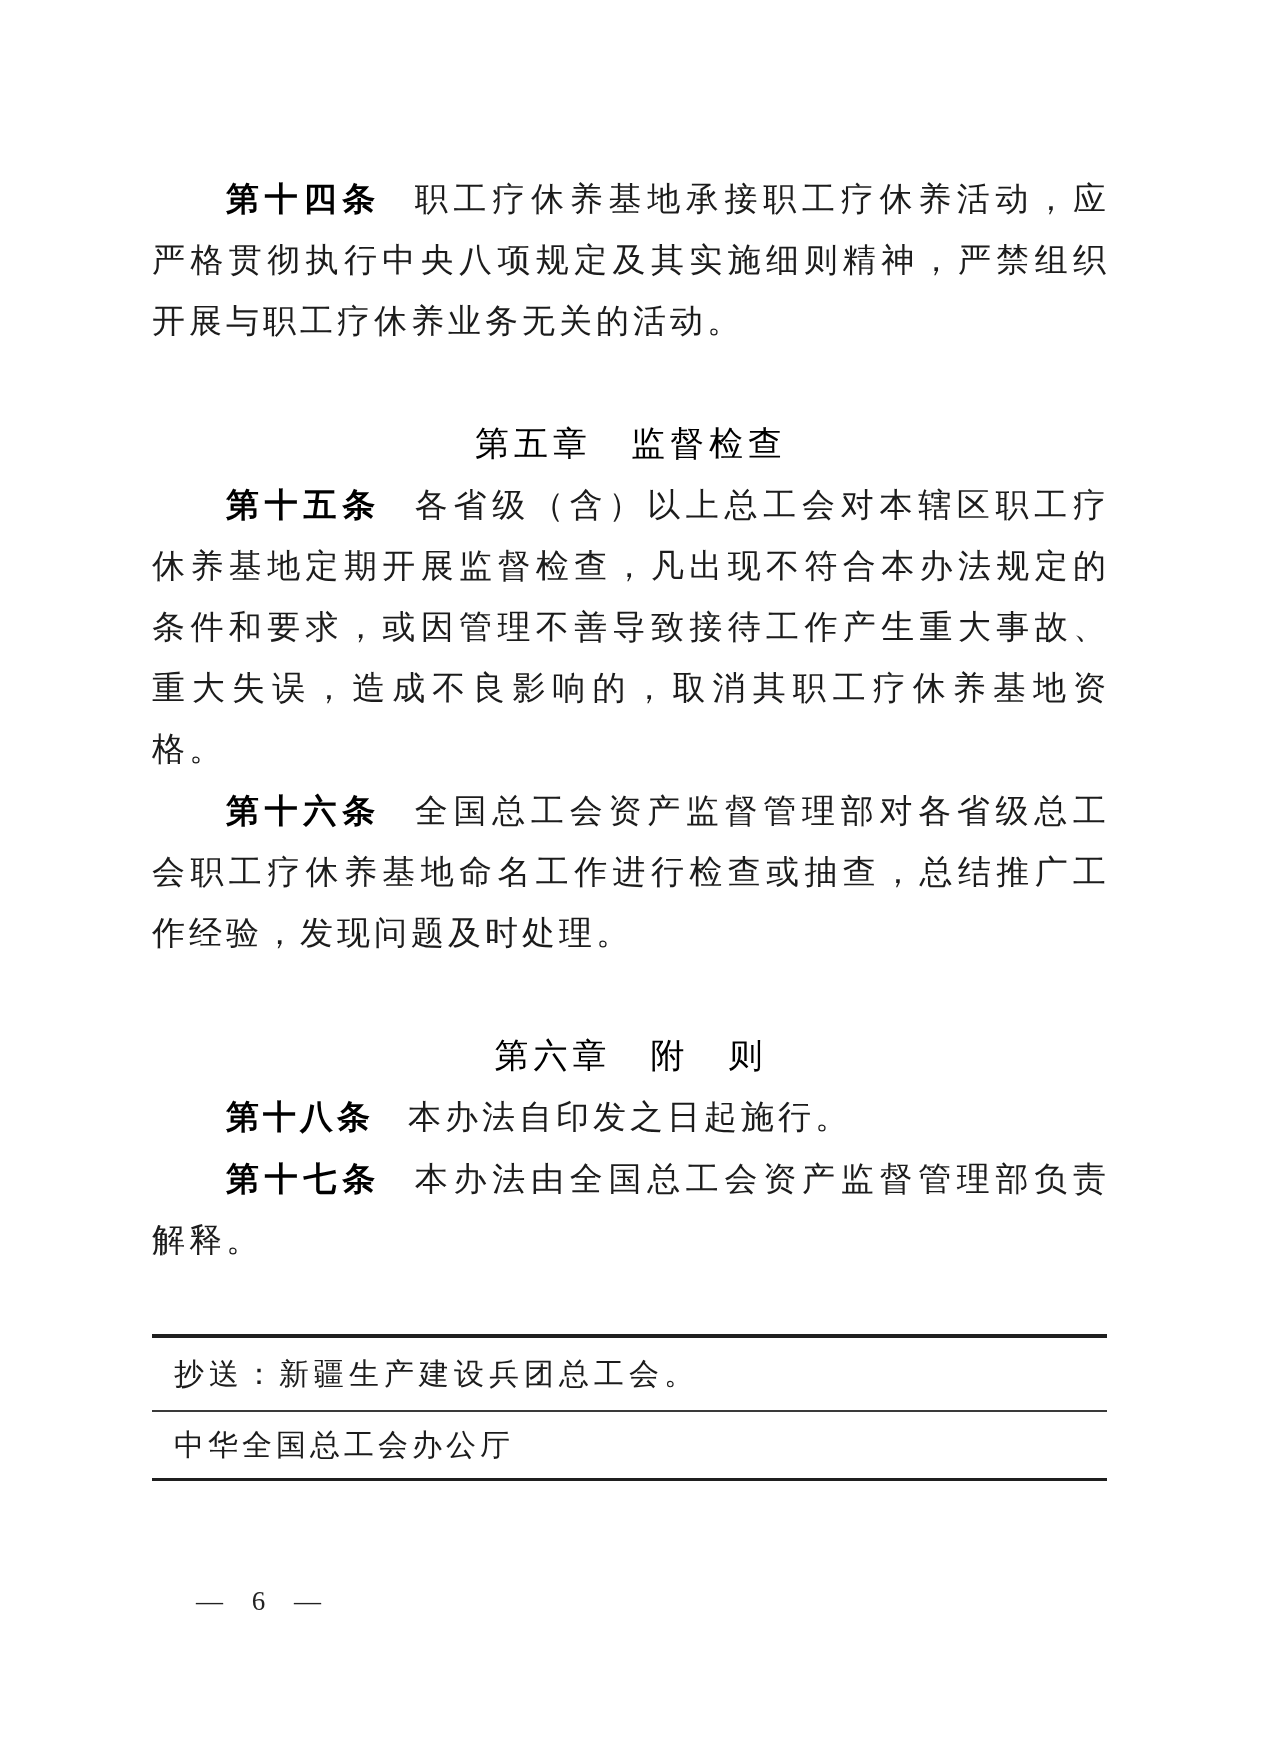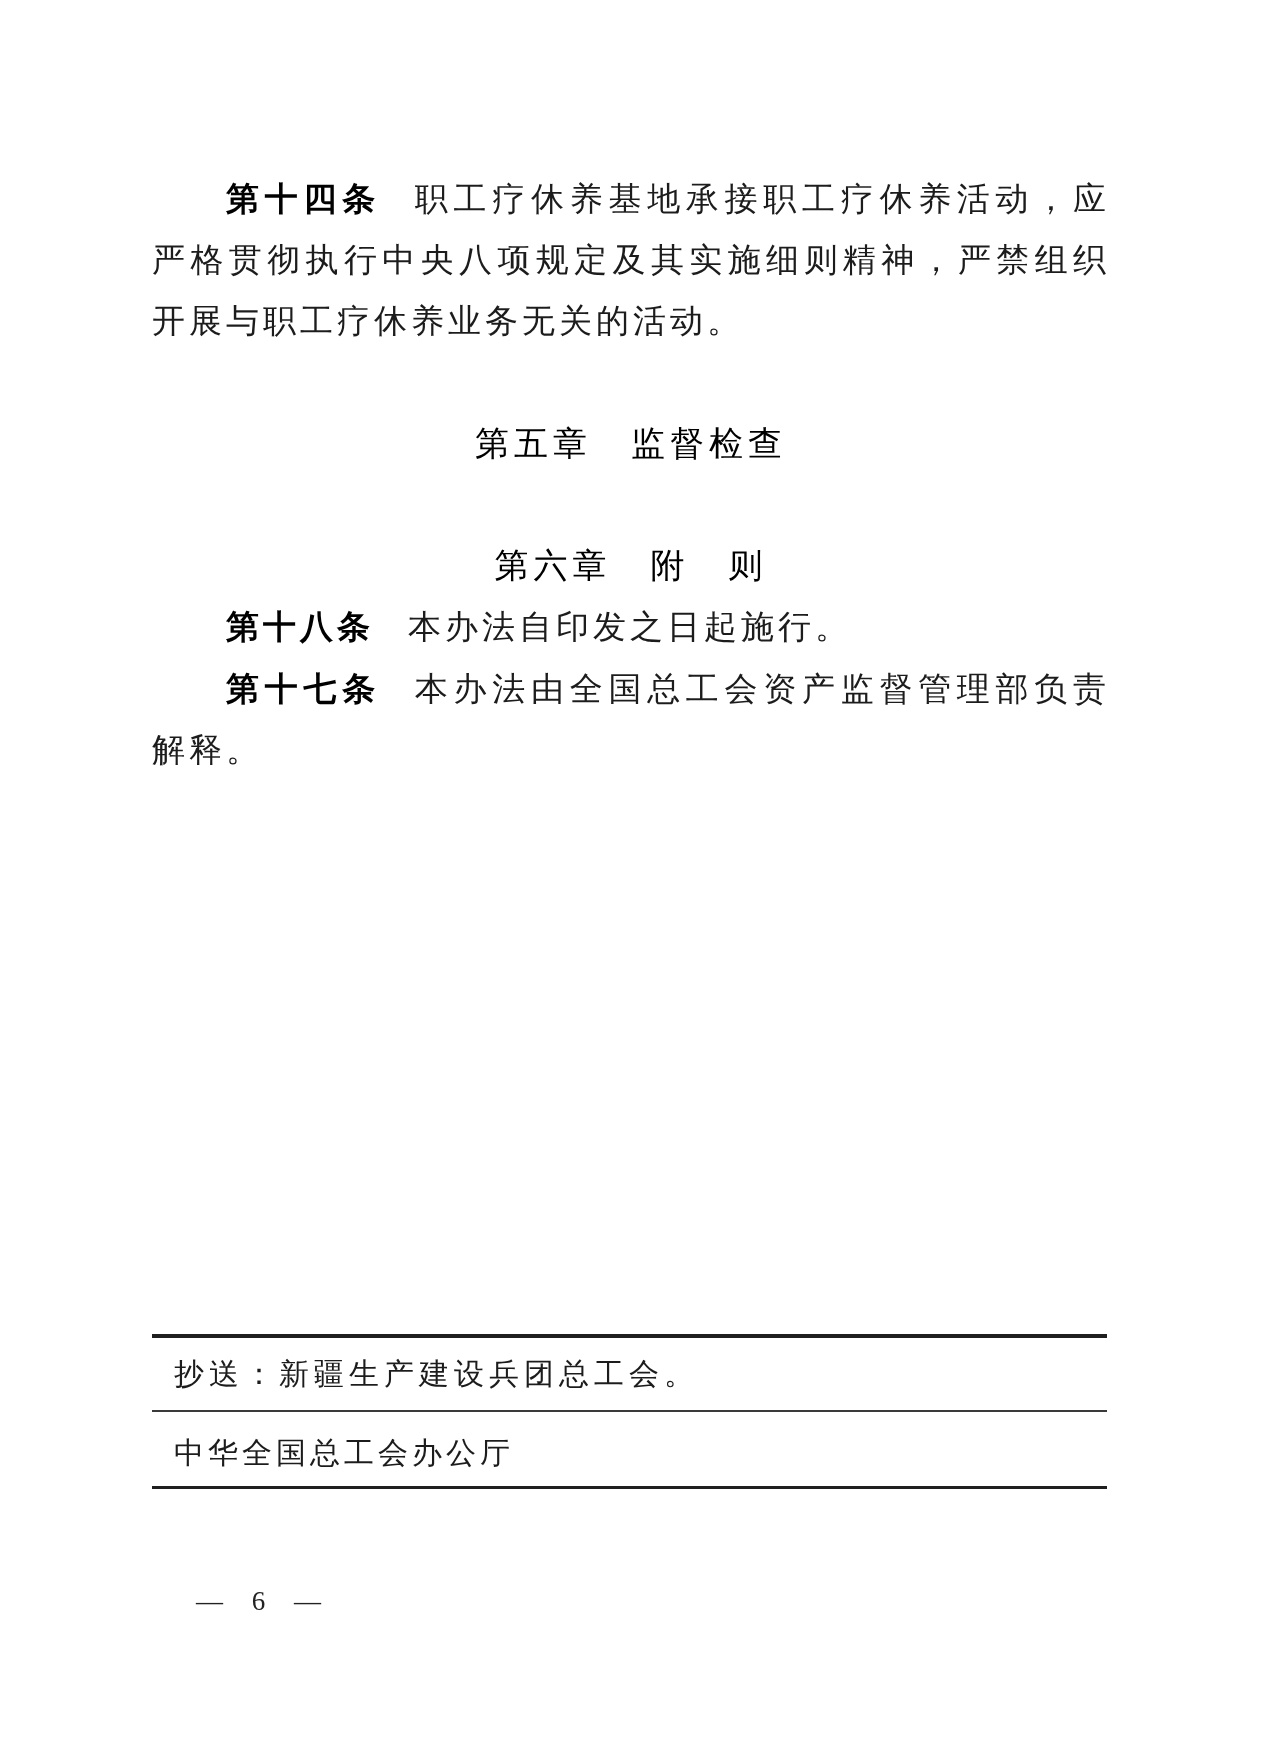--- a/index.html
+++ b/index.html
@@ -64,21 +64,21 @@
     padding-left: 22px;
     color: #1c1c1c;
   }
   .issue-row {
     display: flex;
     justify-content: space-between;
     align-items: center;
     line-height: 66px;
     font-size: 30px;
     letter-spacing: 4px;
-    padding: 8px 26px 0 22px;
+    padding: 0 26px 0 22px;
     color: #1c1c1c;
   }
   .page-number {
     position: absolute;
     left: 196px;
     top: 1586px;
     font-size: 27px;
     letter-spacing: 2px;
     word-spacing: 18px;
     color: #222222;
@@ -88,21 +88,23 @@
 <body>
 
 <div class="page">
 
   <main class="content">
 
     <p class="para"><span class="art-label">第十四条</span><span>职工疗休养基地承接职工疗休养活动，应严格贯彻执行中央八项规定及其实施细则精神，严禁组织开展与职工疗休养业务无关的活动。</span></p>
 
     <h2 class="chapter">第五章　监督检查</h2>
 
+    <p class="para"><span class="art-label">第十五条</span><span>各省级（含）以上总工会对本辖区职工疗休养基地定期开展监督检查，凡出现不符合本办法规定的条件和要求，或因管理不善导致接待工作产生重大事故、重大失误，造成不良影响的，取消其职工疗休养基地资格。</span></p>
 
+    <p class="para"><span class="art-label">第十六条</span><span>全国总工会资产监督管理部对各省级总工会职工疗休养基地命名工作进行检查或抽查，总结推广工作经验，发现问题及时处理。</span></p>
 
     <h2 class="chapter">第六章　附　则</h2>
 
     <p class="para"><span class="art-label">第十八条</span><span>本办法自印发之日起施行。</span></p>
 
     <p class="para"><span class="art-label">第十七条</span><span>本办法由全国总工会资产监督管理部负责解释。</span></p>
 
   </main>
 
   <footer class="doc-footer">

